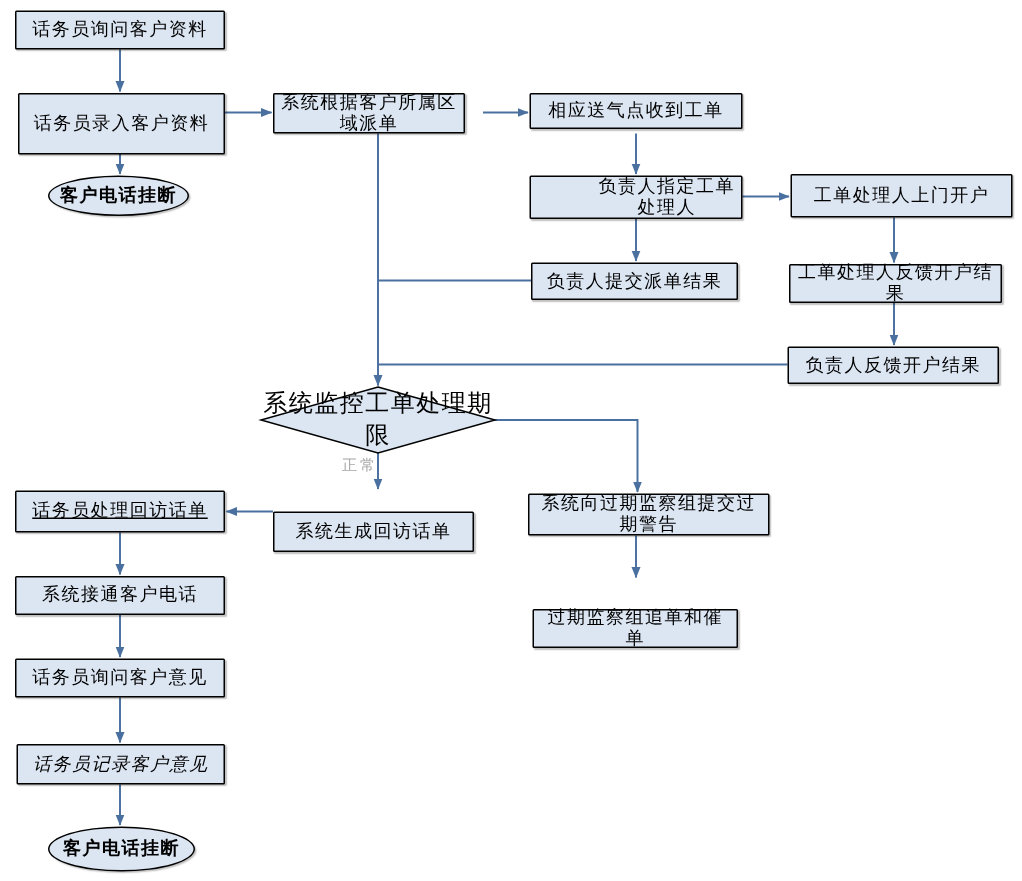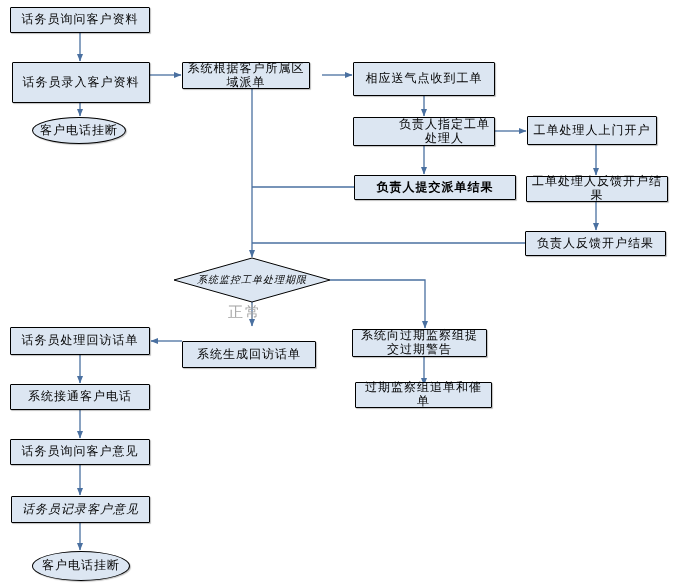--- a/index.html
+++ b/index.html
@@ -9,45 +9,45 @@
   }
   #wires{position:absolute;left:0;top:0;width:681px;height:587px;}
   .node{
     position:absolute;box-sizing:border-box;
     background:#dce6f2;border:1px solid #000000;border-radius:1px;
     display:flex;align-items:center;justify-content:center;
     font-size:12px;line-height:1.15;color:#000000;text-align:center;
     letter-spacing:1px;box-shadow:1px 1px 1px rgba(0,0,0,0.25);
     padding:1px 3px;
   }
-  .terminator{border-radius:50%;}
+  .terminator{border-radius:50%;font-weight:bold;}
   .diamond-label{
     position:absolute;box-sizing:border-box;background:transparent;border:none;
     display:flex;align-items:center;justify-content:center;
-    font-size:10px;color:#000000;letter-spacing:1px;text-align:center;font-style:italic;
+    font-size:16px;color:#000000;letter-spacing:1px;text-align:center;
   }
   .branch-label{
-    position:absolute;font-size:15px;color:#a6a6a6;letter-spacing:2px;
+    position:absolute;font-size:10px;color:#a6a6a6;letter-spacing:2px;
   }
   
   #n-ask-customer-info        {left:10px; top:7px;  width:140px;height:26px;}
   #n-enter-customer-info      {left:12px; top:62px; width:138px;height:41px;}
   #n-hangup-top               {left:32px; top:117px;width:94px; height:27px;}
   #n-dispatch-by-region       {left:182px;top:62px; width:128px;height:27px;}
-  #n-station-receive-order    {left:353px;top:62px; width:142px;height:34px;}
+  #n-station-receive-order    {left:353px;top:62px; width:142px;height:24px;}
   #n-assign-handler           {left:353px;top:117px;width:142px;height:29px;padding-left:44px;}
-  #n-handler-visit-open       {left:527px;top:116px;width:130px;height:29px;text-align:center;}
-  #n-submit-dispatch-result   {left:354px;top:175px;width:162px;height:25px;font-weight:bold;}
+  #n-handler-visit-open       {left:527px;top:116px;width:148px;height:29px;text-align:center;}
+  #n-submit-dispatch-result   {left:354px;top:175px;width:138px;height:25px;}
   #n-handler-feedback-result  {left:526px;top:176px;width:142px;height:26px;}
   #n-manager-feedback-result  {left:525px;top:231px;width:141px;height:25px;}
   #n-monitor-deadline-label   {left:174px;top:258px;width:156px;height:44px;}
-  #n-handle-callback-sheet    {left:10px; top:327px;width:140px;height:28px;}
+  #n-handle-callback-sheet    {left:10px; top:327px;width:140px;height:28px;text-decoration:underline;}
   #n-generate-callback-sheet  {left:182px;top:341px;width:134px;height:27px;}
-  #n-submit-overdue-warning   {left:352px;top:329px;width:135px;height:28px;}
-  #n-overdue-group-chase      {left:355px;top:382px;width:137px;height:26px;}
+  #n-submit-overdue-warning   {left:352px;top:329px;width:161px;height:28px;}
+  #n-overdue-group-chase      {left:355px;top:406px;width:137px;height:26px;}
   #n-connect-customer-call    {left:10px; top:384px;width:140px;height:26px;}
   #n-ask-customer-opinion     {left:10px; top:439px;width:140px;height:26px;}
   #n-record-customer-opinion  {left:11px; top:496px;width:139px;height:27px;font-style:italic;}
   #n-hangup-bottom            {left:32px; top:551px;width:98px; height:30px;}
   #lbl-normal                 {left:228px;top:303px;}
 </style>
 </head>
 <body>
 
 <div id="canvas">

